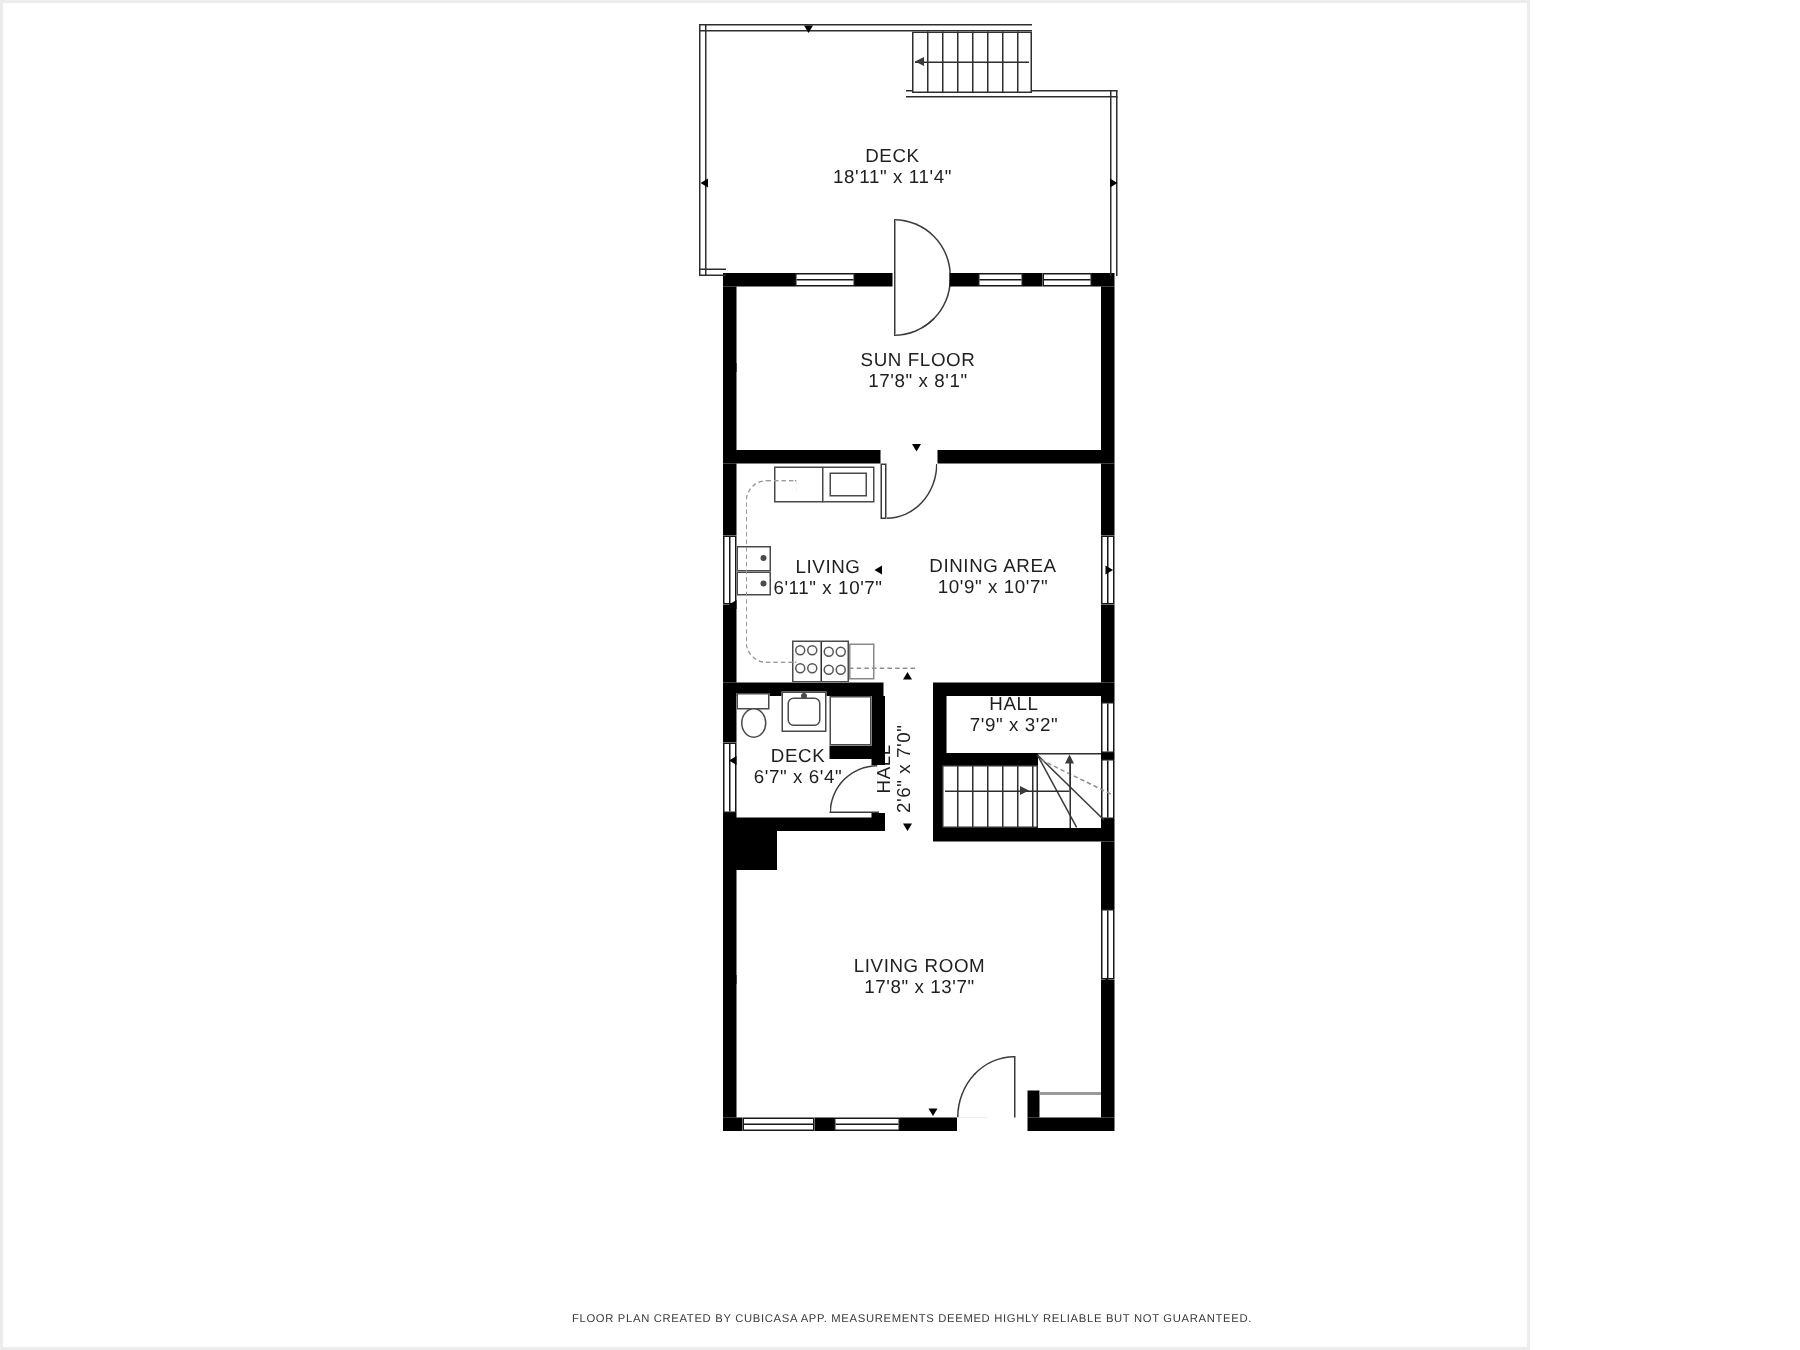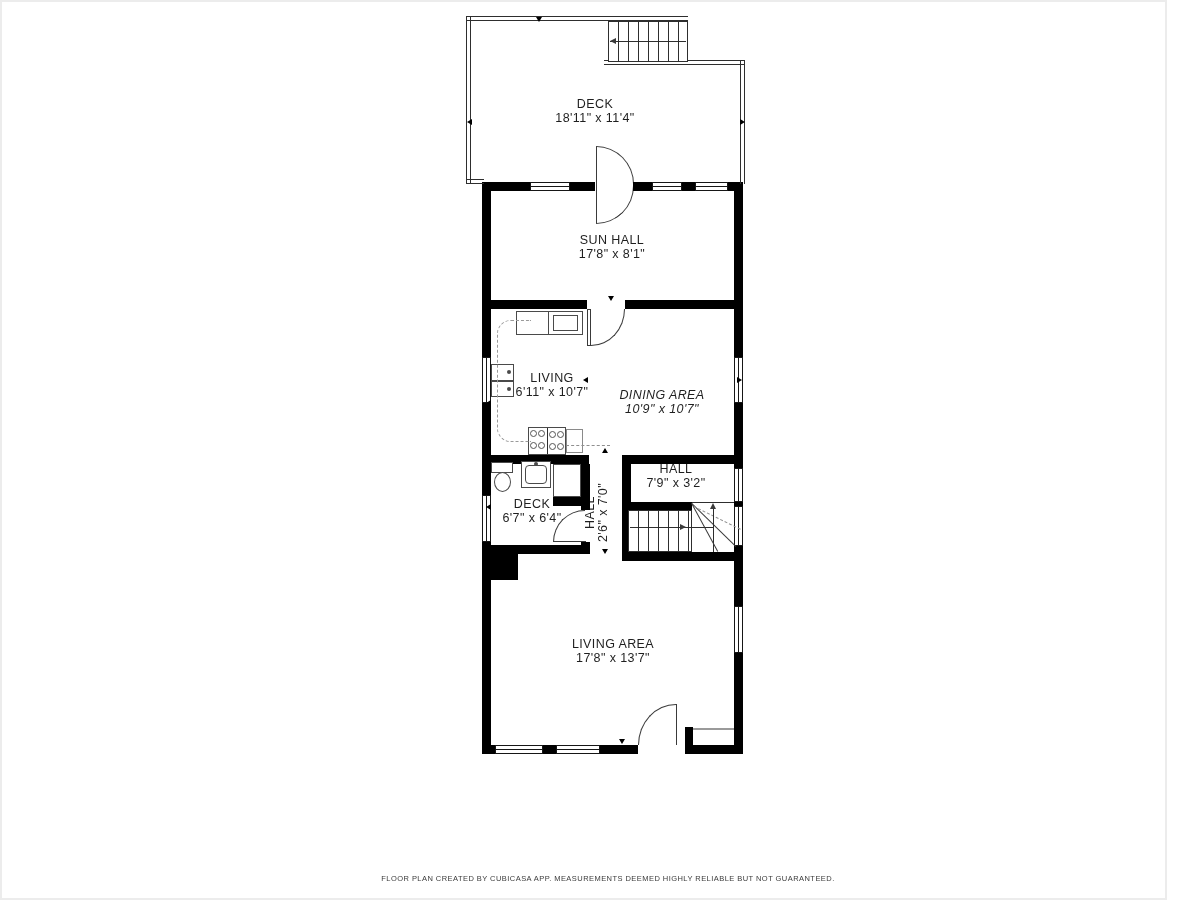--- a/index.html
+++ b/index.html
@@ -1,16 +1,16 @@
 <!DOCTYPE html>
 <html><head>
 <meta charset="utf-8">
 <style>
   html,body{margin:0;padding:0;background:#fff;}
-  #canvas{position:relative;width:1167px;height:900px;background:#fff;overflow:hidden;
+  #canvas{position:relative;width:1020px;height:900px;background:#fff;overflow:hidden;
           box-shadow:inset 0 0 0 2px #ececec;font-family:"Liberation Sans",sans-serif;}
   .wall{position:absolute;background:var(--wall,#000);}
   .win-h,.win-v{position:absolute;background-color:#fff;border:1px solid #161616;box-sizing:border-box;
           background-repeat:no-repeat;background-position:center;}
   .win-h{background-image:linear-gradient(#161616,#161616);background-size:100% 1px;}
   .win-v{background-image:linear-gradient(#161616,#161616);background-size:1px 100%;}
   .dl{position:absolute;box-sizing:border-box;border:0 solid #2e2e2e;}
   .dl-h{border-top-width:1px;border-bottom-width:1px;}
   .dl-v{border-left-width:1px;border-right-width:1px;}
   .stairbox{position:absolute;border:1px solid #2e2e2e;box-sizing:border-box;background:#fff;}
@@ -41,45 +41,45 @@
 </head>
 <body>
 
 <div id="canvas" style="--wall: #000000; --fixture: #4a4a4a; --text: #1f1f1f;">
 
   <div class="lbl" style="left:595px;top:97px;">
     <div>DECK</div>
     <div>18'11" x 11'4"</div>
   </div>
   <div class="lbl" style="left:612px;top:233px;">
-    <div>SUN HALL</div>
+    <div>SUN FLOOR</div>
     <div>17'8" x 8'1"</div>
   </div>
   <div class="lbl" style="left:552px;top:371px;">
     <div>LIVING</div>
     <div>6'11" x 10'7"</div>
   </div>
-  <div class="lbl" style="left:662px;top:388px;font-style:italic;">
+  <div class="lbl" style="left:662px;top:370px;">
     <div>DINING AREA</div>
     <div>10'9" x 10'7"</div>
   </div>
   <div class="lbl" style="left:676px;top:462px;">
     <div>HALL</div>
     <div>7'9" x 3'2"</div>
   </div>
   <div class="lbl" style="left:532px;top:497px;">
     <div>DECK</div>
     <div>6'7" x 6'4"</div>
   </div>
   <div class="lbl-rot" style="left:549px;top:499px;width:96px;height:27px;">
     <div>HALL</div>
     <div>2'6" x 7'0"</div>
   </div>
   <div class="lbl" style="left:613px;top:637px;">
-    <div>LIVING AREA</div>
+    <div>LIVING ROOM</div>
     <div>17'8" x 13'7"</div>
   </div>
 
   <div class="arc" style="left:596px;top:146px;width:38px;height:78px;border-width:1px;border-radius:0 38px 38px 0;"></div>
   <div class="fx" style="left:587px;top:309px;width:4px;height:37px;border-color:#3a3a3a;"></div>
   <div class="arc" style="left:591px;top:309px;width:34px;height:37px;border-right-width:1px;border-bottom-width:1px;border-bottom-right-radius:100% 100%;"></div>
   <div class="arc" style="left:553px;top:510px;width:32px;height:32px;border-top-width:1px;border-left-width:1px;border-top-left-radius:100% 100%;"></div>
   <div class="tl" style="left:553px;top:541px;width:33px;height:1px;background:#3a3a3a;"></div>
   <div class="arc" style="left:638px;top:704px;width:38px;height:41px;border-top-width:1px;border-left-width:1px;border-top-left-radius:100% 100%;"></div>
   <div class="tl" style="left:676px;top:704px;width:1px;height:41px;background:#3a3a3a;"></div>

